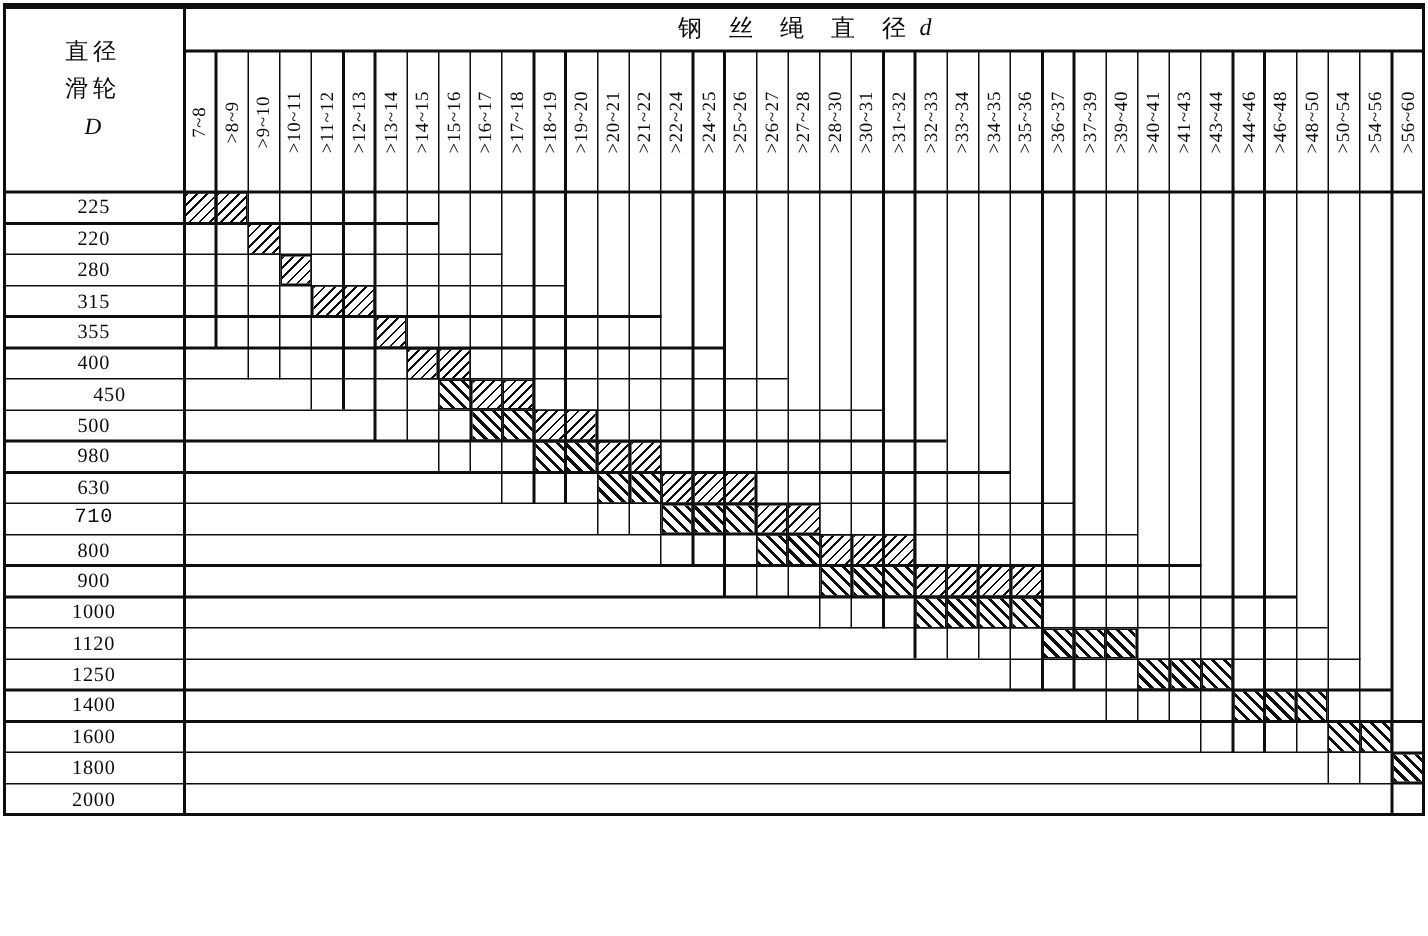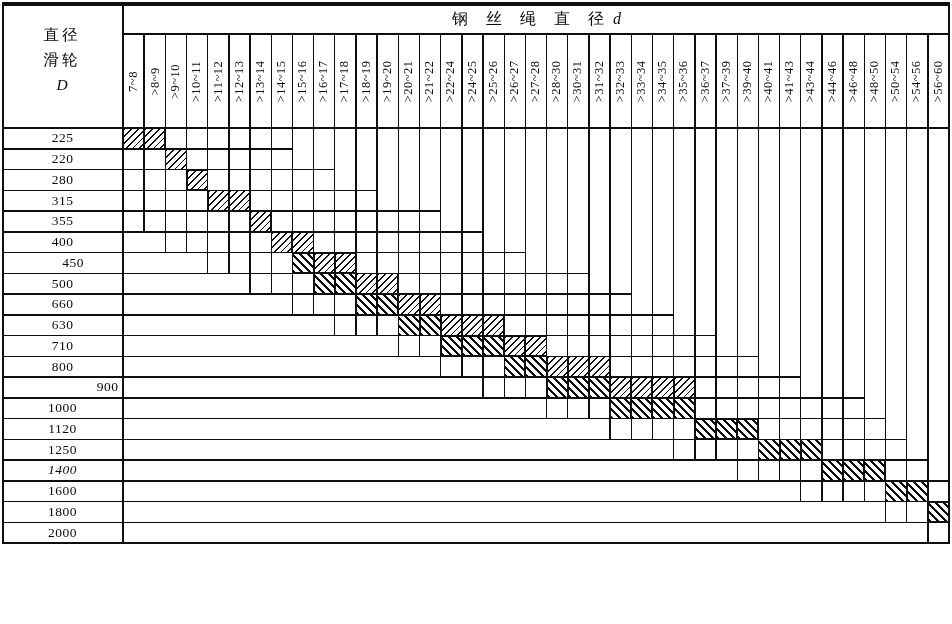--- a/index.html
+++ b/index.html
@@ -164,29 +164,29 @@
       <div class="hatch backpat" style="left: 906.64px; top: 480.75px; width: 21.18px; height: 20.75px;"></div>
       <div class="hatch backpat" style="left: 927.82px; top: 501.5px; width: 21.18px; height: 20.75px;"></div>
       <div class="rowlab" style="left: 2px; top: 128px; width: 121px; height: 20.75px;">225</div>
       <div class="rowlab" style="left: 2px; top: 148.75px; width: 121px; height: 20.75px;">220</div>
       <div class="rowlab" style="left: 2px; top: 169.5px; width: 121px; height: 20.75px;">280</div>
       <div class="rowlab" style="left: 2px; top: 190.25px; width: 121px; height: 20.75px;">315</div>
       <div class="rowlab" style="left: 2px; top: 211px; width: 121px; height: 20.75px;">355</div>
       <div class="rowlab" style="left: 2px; top: 231.75px; width: 121px; height: 20.75px;">400</div>
       <div class="rowlab" style="left: 2px; top: 252.5px; width: 142px; height: 20.75px;">450</div>
       <div class="rowlab" style="left: 2px; top: 273.25px; width: 121px; height: 20.75px;">500</div>
-      <div class="rowlab" style="left: 2px; top: 294px; width: 121px; height: 20.75px;">660</div>
+      <div class="rowlab" style="left: 2px; top: 294px; width: 121px; height: 20.75px;">980</div>
       <div class="rowlab" style="left: 2px; top: 314.75px; width: 121px; height: 20.75px;">630</div>
-      <div class="rowlab" style="left: 2px; top: 335.5px; width: 121px; height: 20.75px;">710</div>
+      <div class="rowlab" style="left: 2px; top: 335.5px; width: 121px; height: 20.75px; font-family: Liberation Mono, monospace;">710</div>
       <div class="rowlab" style="left: 2px; top: 356.25px; width: 121px; height: 20.75px;">800</div>
-      <div class="rowlab" style="left: 2px; top: 377px; width: 121px; height: 20.75px; padding-left: 45px;">900</div>
+      <div class="rowlab" style="left: 2px; top: 377px; width: 121px; height: 20.75px;">900</div>
       <div class="rowlab" style="left: 2px; top: 397.75px; width: 121px; height: 20.75px;">1000</div>
       <div class="rowlab" style="left: 2px; top: 418.5px; width: 121px; height: 20.75px;">1120</div>
       <div class="rowlab" style="left: 2px; top: 439.25px; width: 121px; height: 20.75px;">1250</div>
-      <div class="rowlab" style="left: 2px; top: 460px; width: 121px; height: 20.75px; font-style: italic;">1400</div>
+      <div class="rowlab" style="left: 2px; top: 460px; width: 121px; height: 20.75px;">1400</div>
       <div class="rowlab" style="left: 2px; top: 480.75px; width: 121px; height: 20.75px;">1600</div>
       <div class="rowlab" style="left: 2px; top: 501.5px; width: 121px; height: 20.75px;">1800</div>
       <div class="rowlab" style="left: 2px; top: 522.25px; width: 121px; height: 20.75px;">2000</div>
       <div class="collab" style="left: 123px; top: 34px; width: 21.18px; height: 94px;">
         <span>7~8</span>
       </div>
       <div class="collab" style="left: 144.18px; top: 34px; width: 21.18px; height: 94px;">
         <span>&gt;8~9</span>
       </div>
       <div class="collab" style="left: 165.36px; top: 34px; width: 21.18px; height: 94px;">

